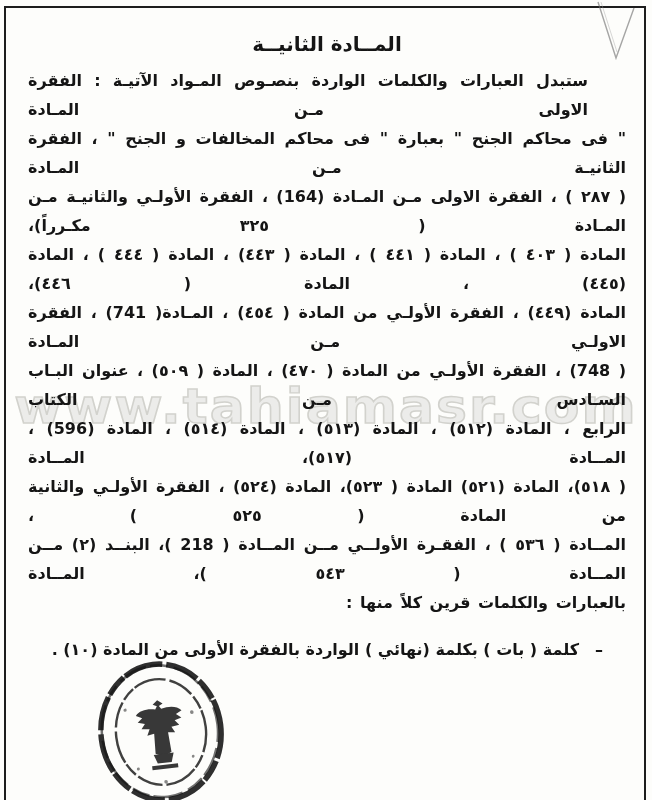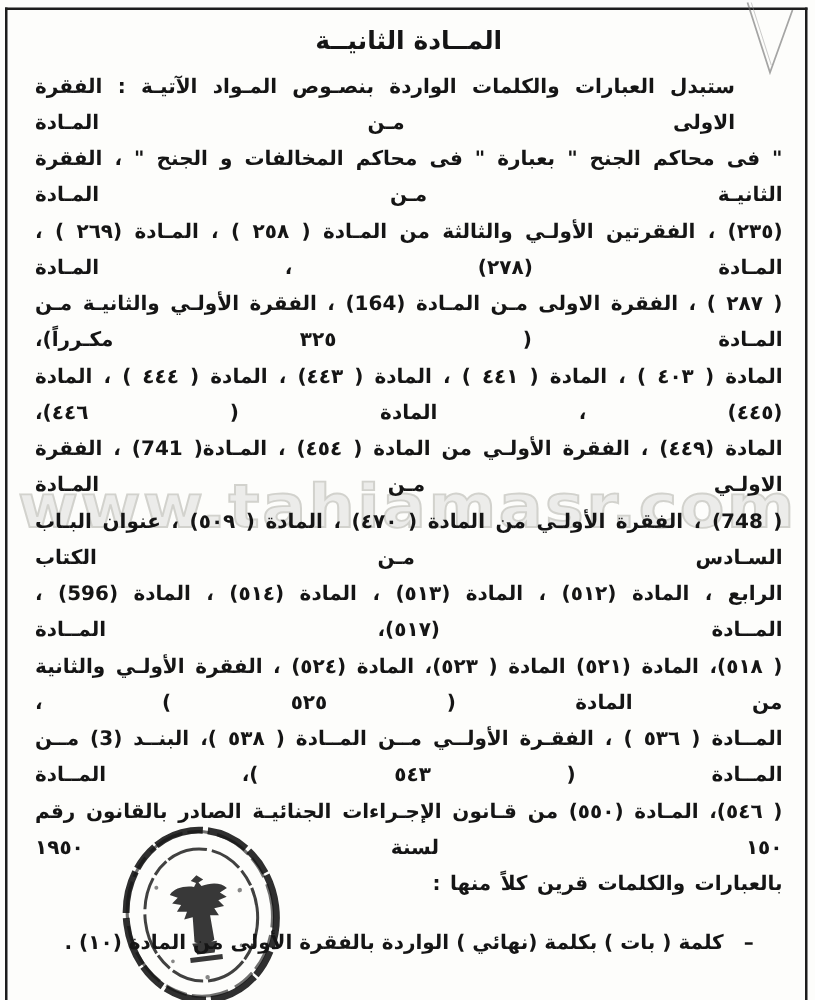--- a/index.html
+++ b/index.html
@@ -11,21 +11,21 @@
   }
   
   .b-top{position:absolute;top:6px;left:4px;width:642px;height:2px;background:#1d1d1d;}
   .b-left{position:absolute;top:6px;left:4px;width:2px;height:794px;background:#1d1d1d;}
   .b-right{position:absolute;top:6px;right:6px;width:2px;height:794px;background:#1d1d1d;}
   .crease{position:absolute;top:0;right:10px;width:50px;height:72px;z-index:1;}
 
   .content{position:absolute;top:12px;right:26px;left:28px;z-index:2;}
   .title{
     text-align:center;font-weight:800;font-size:20px;letter-spacing:0;
-    margin:8px 0 10px 0;
+    margin:20px 0 10px 0;
   }
   .para{font-size:16px;font-weight:700;line-height:29px;word-spacing:2px;}
   .jline{text-align:justify;text-align-last:justify;}
   .first-indent{padding-right:38px;}
   .endline{text-align:right;text-align-last:right;}
 
   .bullets{margin-top:17px;padding-right:20px;font-size:16px;font-weight:700;}
   .bullet{display:flex;gap:13px;line-height:31px;margin-bottom:7px;}
   .dash{flex:0 0 14px;text-align:center;}
   .btext{flex:1;}
@@ -73,29 +73,27 @@
     </g>
   </svg>
 
   <div class="content">
 
     <div class="title">المــادة الثانيــة</div>
 
     <div class="para">
       <div class="jline first-indent">ستبدل العبارات والكلمات الواردة بنصـوص المـواد الآتيـة : الفقرة الاولى مـن المـادة</div>
       <div class="jline">" فى محاكم الجنح " بعبارة " فى محاكم المخالفات و الجنح " ، الفقرة الثانيـة مـن المـادة</div>
-      <div class="jline">(٢٣٥) ، الفقرتين الأولـي والثالثة من المـادة ( ٢٥٨ ) ، المـادة (٢٦٩ ) ، المـادة (٢٧٨) ، المـادة</div>
       <div class="jline">( ٢٨٧ ) ، الفقرة الاولى مـن المـادة (164) ، الفقرة الأولـي والثانيـة مـن المـادة ( ٣٢٥ مكـرراً)،</div>
       <div class="jline">المادة ( ٤٠٣ ) ، المادة ( ٤٤١ ) ، المادة ( ٤٤٣) ، المادة ( ٤٤٤ ) ، المادة (٤٤٥) ، المادة ( ٤٤٦)،</div>
       <div class="jline">المادة (٤٤٩) ، الفقرة الأولـي من المادة ( ٤٥٤) ، المـادة( 741) ، الفقرة الاولـي مـن المـادة</div>
       <div class="jline">( 748) ، الفقرة الأولـي من المادة ( ٤٧٠) ، المادة ( ٥٠٩) ، عنوان البـاب السـادس مـن الكتاب</div>
       <div class="jline">الرابع ، المادة (٥١٢) ، المادة (٥١٣) ، المادة (٥١٤) ، المادة (596) ، المــادة (٥١٧)، المــادة</div>
       <div class="jline">( ٥١٨)، المادة (٥٢١) المادة ( ٥٢٣)، المادة (٥٢٤) ، الفقرة الأولـي والثانية من المادة ( ٥٢٥ ) ،</div>
-      <div class="jline">المــادة ( ٥٣٦ ) ، الفقـرة الأولــي مــن المــادة ( ٥٣٨ )، البنــد (3) مــن المــادة ( ٥٤٣ )، المــادة</div>
-      <div class="jline">( ٥٤٦)، المـادة (٥٥٠) من قـانون الإجـراءات الجنائيـة الصادر بالقانون رقم ١٥٠ لسنة ١٩٥٠</div>
+      <div class="jline">المــادة ( ٥٣٦ ) ، الفقـرة الأولــي مــن المــادة ( 218 )، البنــد (٢) مــن المــادة ( ٥٤٣ )، المــادة</div>
       <div class="endline">بالعبارات والكلمات قرين كلاً منها :</div>
     </div>
 
     <div class="bullets">
 
       <div class="bullet">
         <span class="dash">–</span>
         <div class="btext">
             <div class="plain">كلمة ( بات ) بكلمة (نهائي ) الواردة بالفقرة الأولى من المادة (١٠) .</div>
           </div>

